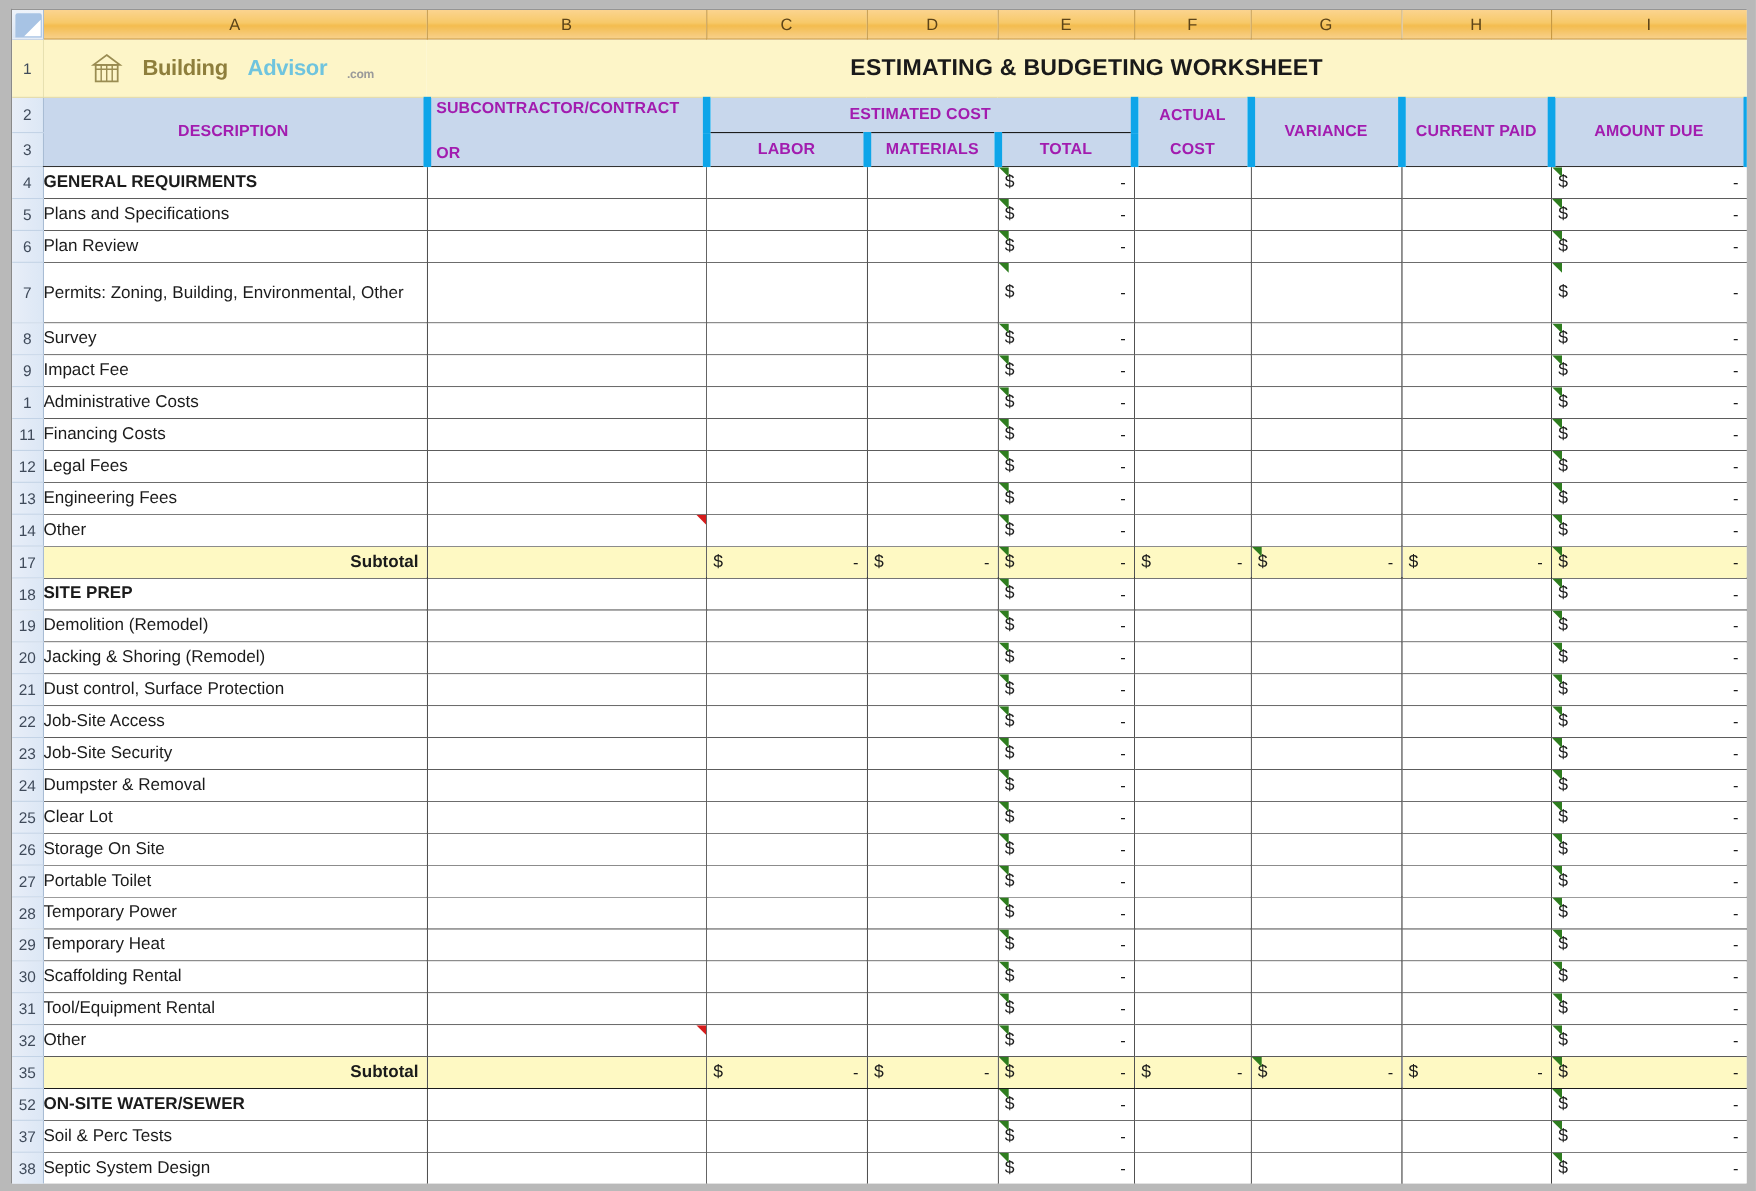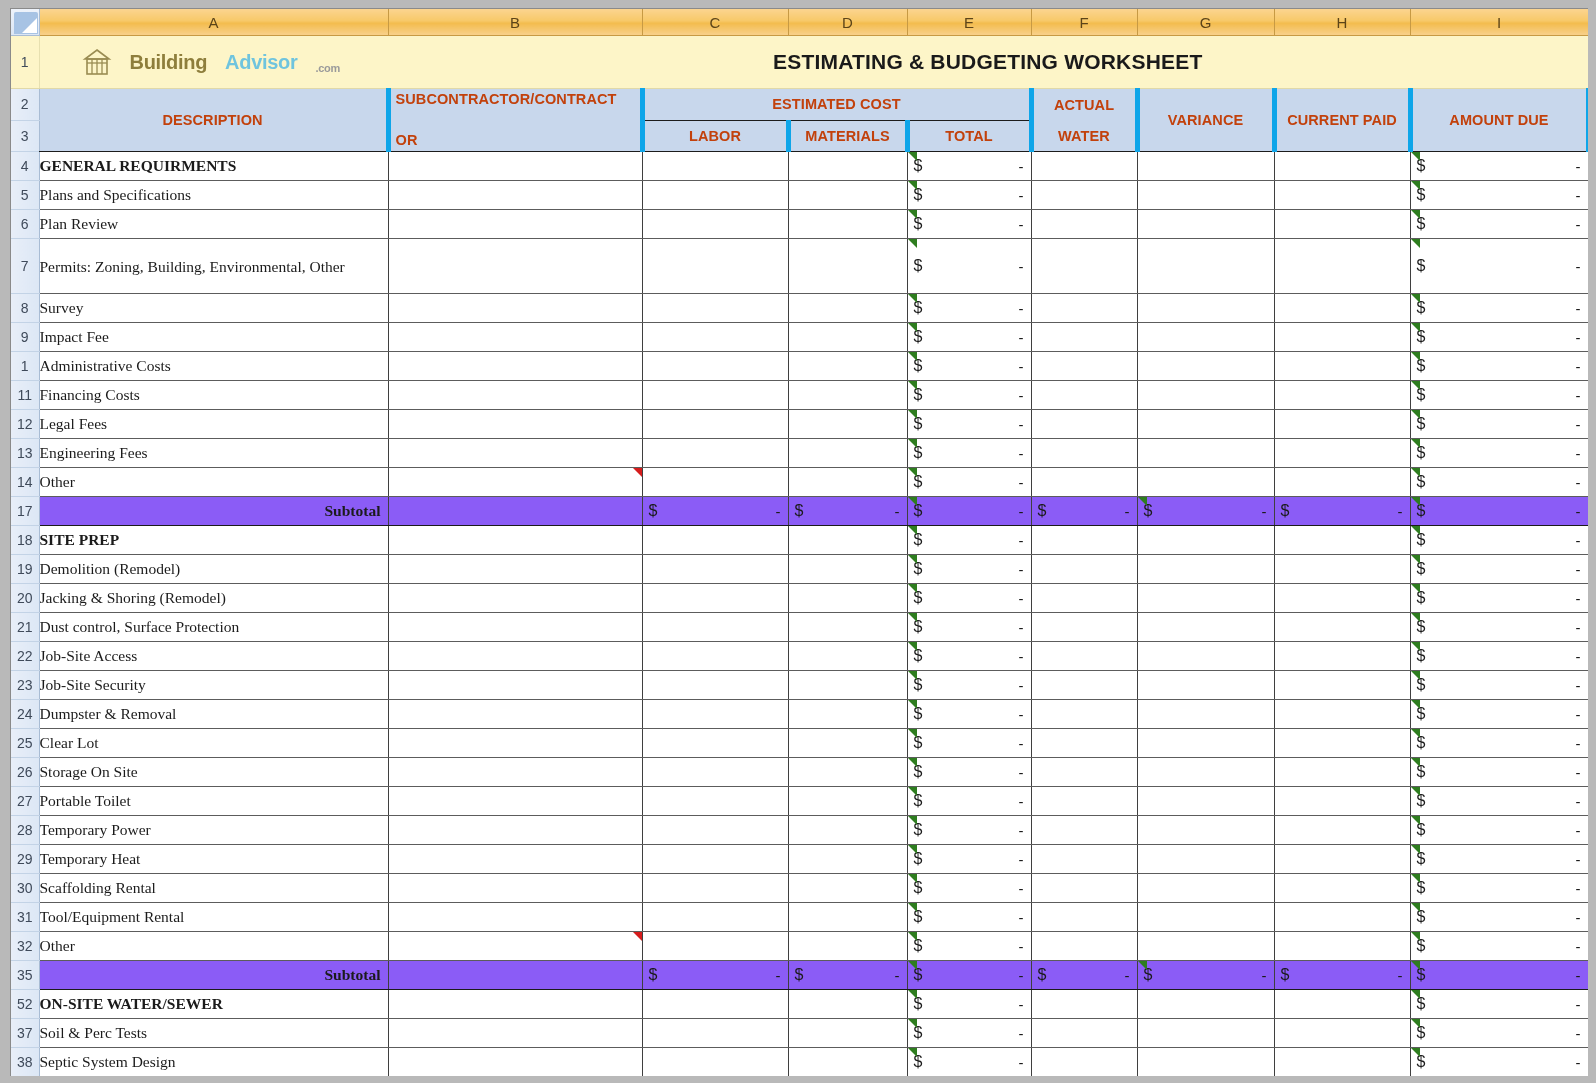--- a/index.html
+++ b/index.html
@@ -62,21 +62,21 @@
   
   .c{
     border-right:1px solid #3f3f3f;
     border-bottom:1px solid #5c5c5c;
     background:#ffffff;
     height:28px;vertical-align:middle;
     font-size:15.5px;color:#1b1b1b;
     position:relative;
     font-family:"Liberation Sans",sans-serif;
   }
-  .desc{padding-left:6px;text-align:left;white-space:nowrap;font-family:Liberation Serif, serif;}
+  .desc{padding-left:6px;text-align:left;white-space:nowrap;}
   .bold{font-weight:bold;}
 
   
   .money{padding:0;}
   .money .m{
     display:flex;justify-content:space-between;align-items:center;
     padding:0 7px 0 6px;height:100%;
     font-size:15.5px;
   }
   .money .sym{font-size:16px;}
@@ -100,35 +100,35 @@
   .logo{display:flex;align-items:center;gap:18px;padding-left:42px;}
   .logo svg{display:block;}
   .logo .lt{font-size:20px;font-weight:bold;font-family:"Liberation Sans",sans-serif;letter-spacing:-0.3px;}
   .lt.b1{color:#8e7e3c;}
   .lt.b2{color:#6fc4de;}
   .lt.b3{color:#9a9a9a;font-size:11px;font-weight:bold;align-self:flex-end;margin-bottom:3px;}
 
   
   .hdr{
     background:#c8d7ec;
-    border-right:5px solid #0ea5e9;
+    border-right:7px solid #0ea5e9;
     border-bottom:1px solid #1c1c1c;
     border-top:1px solid #1c1c1c;
     text-align:center;vertical-align:middle;
-    font-weight:bold;font-size:14.5px;color:#c2410c;
+    font-weight:bold;font-size:14.5px;color:#a21caf;
     height:28px;letter-spacing:.1px;
     font-family:"Liberation Sans",sans-serif;
   }
   .hdr.lefttop{text-align:left;vertical-align:top;padding:3px 0 0 5px;line-height:1.05;}
   .hdr.leftbot{text-align:left;vertical-align:bottom;padding:0 0 3px 5px;}
   .hdr.nobt{border-bottom:none;}
   .hdr.nott{border-top:none;}
 
   
-  .sub td.c{background:#8b5cf6;border-bottom:1px solid #1b1b1b;border-top:1px solid #1b1b1b;}
+  .sub td.c{background:#fef9c3;border-bottom:1px solid #1b1b1b;border-top:1px solid #1b1b1b;}
   .sub .desc{text-align:right;padding-right:7px;font-weight:bold;font-size:15.5px;}
 
   
   .redmark{
     position:absolute;right:0;top:0;width:0;height:0;
     border-style:solid;border-width:0 9px 9px 0;
     border-color:transparent #d61c1c transparent transparent;
   }
   .greenmark{
     position:absolute;left:0;top:0;width:0;height:0;
@@ -207,21 +207,21 @@
         <td class="hdr" rowspan="2">CURRENT PAID</td>
         <td class="hdr" rowspan="2">AMOUNT DUE</td>
       </tr>
 
       <tr>
         <td class="rowhead">3</td>
         <td class="hdr leftbot nott">OR</td>
         <td class="hdr">LABOR</td>
         <td class="hdr">MATERIALS</td>
         <td class="hdr">TOTAL</td>
-        <td class="hdr nott">WATER</td>
+        <td class="hdr nott">COST</td>
       </tr>
 
       </tbody>
         <tbody id="body-rows">
           <tr>
             <td class="rowhead">4</td>
             <td class="c desc bold">GENERAL REQUIRMENTS</td>
             <td class="c"></td>
             <td class="c money"></td>
             <td class="c money"></td>

